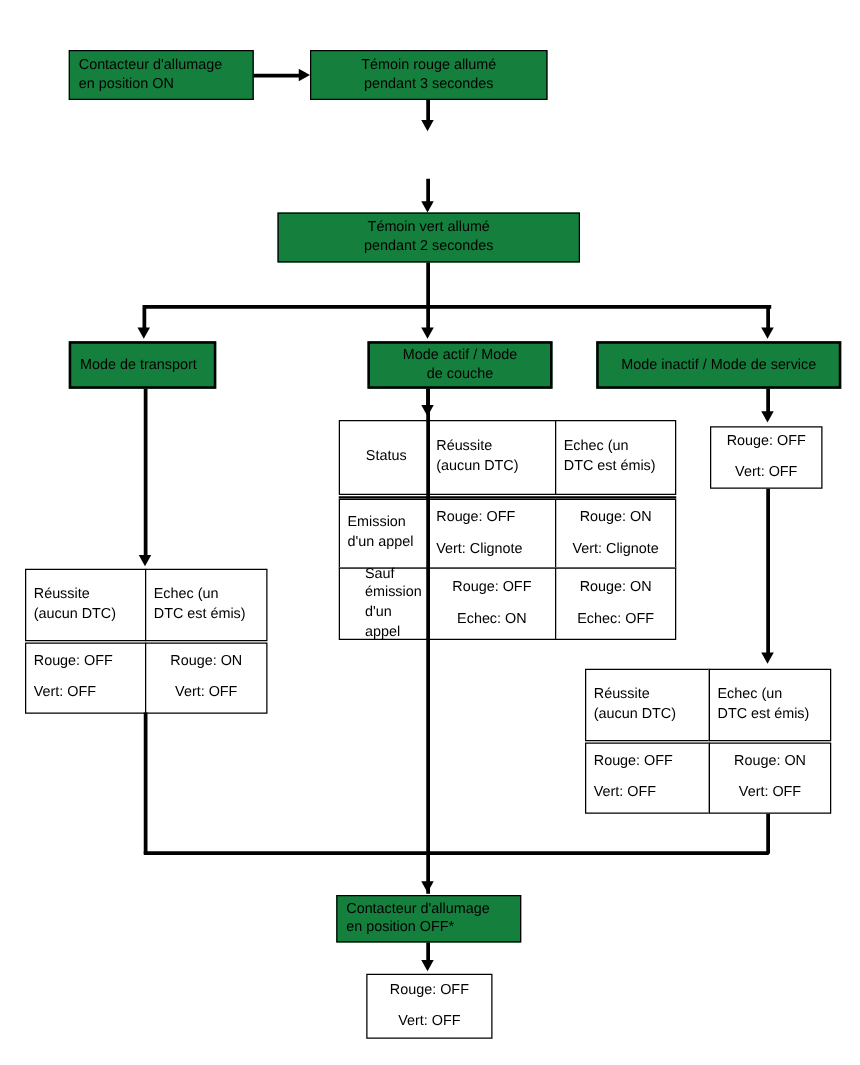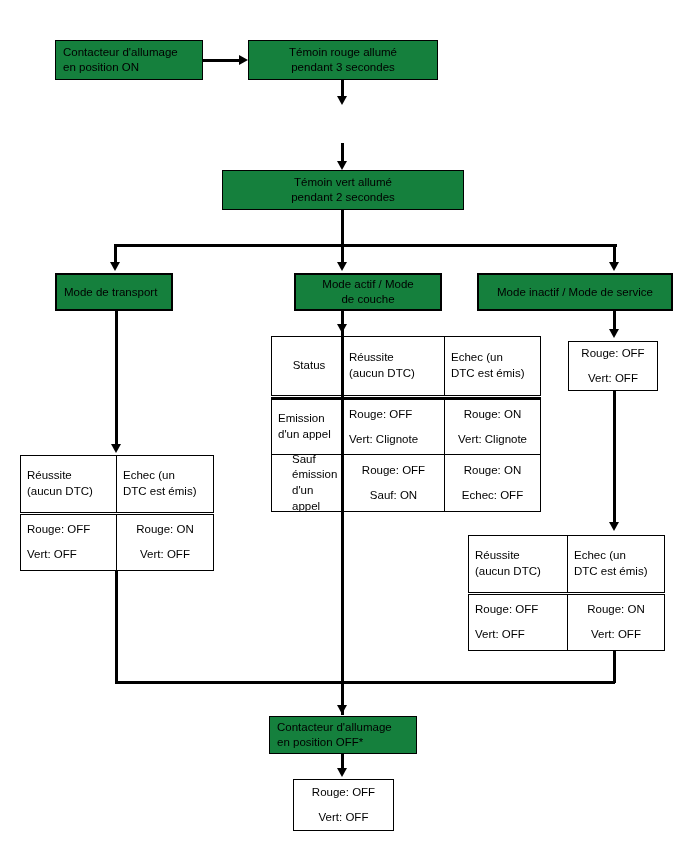--- a/index.html
+++ b/index.html
@@ -156,21 +156,21 @@
   <div class="cell ctr spaced" style="left:444px; top:399px; width:97px; height:56px;">
     <span class="line">Rouge: ON</span>
     <span class="line">Vert: Clignote</span>
   </div>
 
   <div class="cell lft" style="left:271px; top:454px; width:72px; height:58px;padding-left:20px;">Sauf
 émission
 d'un appel</div>
   <div class="cell ctr spaced" style="left:342px; top:454px; width:103px; height:58px;">
     <span class="line">Rouge: OFF</span>
-    <span class="line">Sauf: ON</span>
+    <span class="line">Echec: ON</span>
   </div>
   <div class="cell ctr spaced" style="left:444px; top:454px; width:97px; height:58px;">
     <span class="line">Rouge: ON</span>
     <span class="line">Echec: OFF</span>
   </div>
 
   <div class="seg" style="left:341px; top:311px; width:2.5px; height:201px;"></div>
   <div class="seg" style="left:341px; top:512px; width:2.5px; height:203px;"></div>
   <div class="arrow down" style="left:337px; top:705px;"></div>
 

